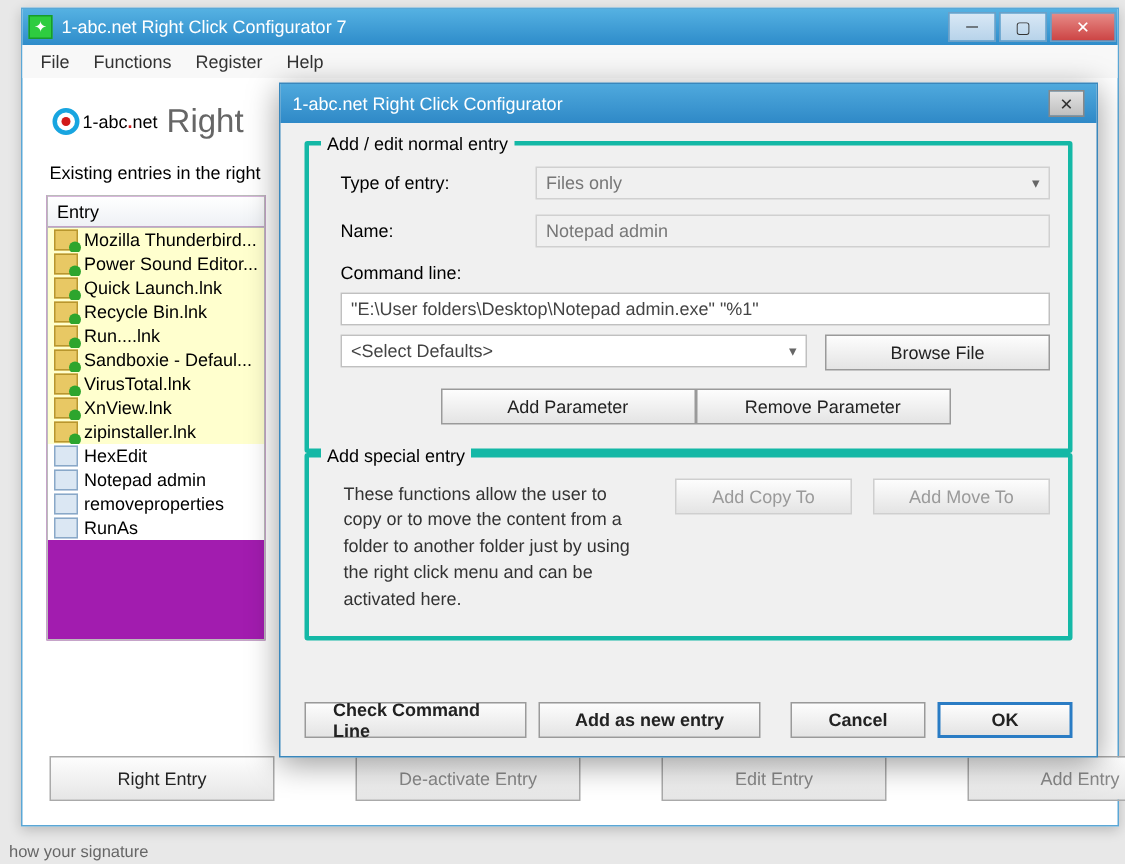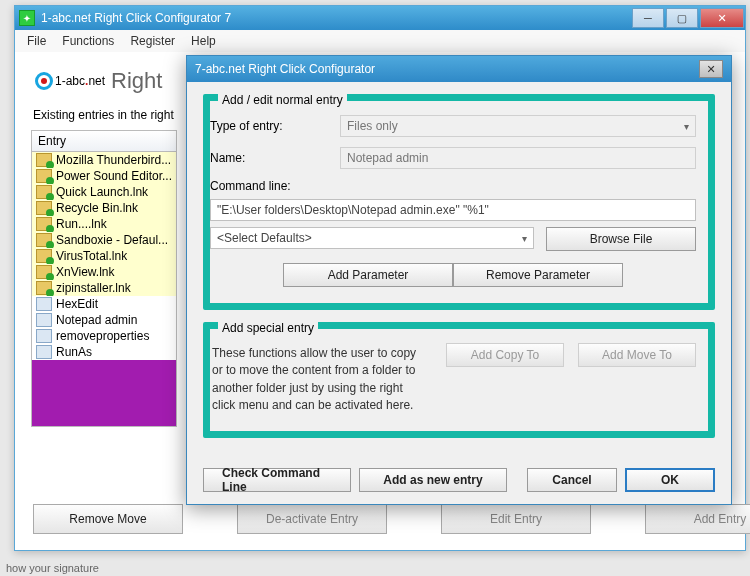--- a/index.html
+++ b/index.html
@@ -42,21 +42,21 @@
   .big-btn { width:150px; height:30px; background:linear-gradient(#fdfdfd,#e6e6e6); border:1px solid #aaa; display:flex;align-items:center;justify-content:center; color:#222;}
   .big-btn.dis { color:#888; }
 
   
   .dialog { position:absolute; left:186px; top:55px; width:546px; height:450px; background:#f0f0f0; border:1px solid #3a87bc; box-shadow:0 4px 20px rgba(0,0,0,.4); }
   .dlg-title { height:26px; background:linear-gradient(#4fa9dd,#2f89c7); color:#fff; display:flex; align-items:center; padding:0 8px;}
   .dlg-title span { flex:1; font-size:12px;}
   .dlg-close { width:24px;height:18px;background:linear-gradient(#e3e3e3,#bfbfbf);border:1px solid #888;display:flex;align-items:center;justify-content:center;font-size:11px;color:#333;}
 
   .dlg-body { padding: 12px 16px 10px 16px; }
-  .group { border:7px solid #14b8a6; border-radius:2px; padding:14px 12px 16px 0; margin-bottom:12px; position:relative;}
+  .group { border:3px solid #14b8a6; border-radius:2px; padding:14px 12px 16px 21px; position:relative;}
   .group-title { position:absolute; top:-8px; left:8px; background:#f0f0f0; padding:0 4px; }
   .form-row { display:flex; align-items:center; margin-bottom:10px; }
   .form-row label { width:130px; }
   .form-row .ctrl { flex:1; }
   .sel, .txt { width:100%; height:22px; border:1px solid #c0c0c0; background:#fff; padding:0 6px; color:#444; display:flex; align-items:center; justify-content:space-between;}
   .sel.dis, .txt.dis { background:#f0f0f0; color:#777; border-color:#d0d0d0; }
   .sel .chev { color:#666; font-size:10px;}
   .cmd-row { display:flex; gap:12px; margin-top:6px;}
   .cmd-row .sel { flex:1; }
   .btn { height:24px; padding:0 18px; background:linear-gradient(#fdfdfd,#e4e4e4); border:1px solid #9a9a9a; display:flex;align-items:center;justify-content:center; color:#222; }
@@ -162,30 +162,30 @@
             </div>
             <div class="row plain">
               <span class="icn link"></span>
               <span>RunAs</span>
             </div>
           </div>
       </div>
     </div>
   </div>
   <div class="bottom-btns">
-    <div class="big-btn">Remove Move</div>
+    <div class="big-btn">Right Entry</div>
     <div class="big-btn dis">De-activate Entry</div>
     <div class="big-btn dis">Edit Entry</div>
     <div class="big-btn dis">Add Entry</div>
   </div>
 </div>
 
 <div class="dialog">
   <div class="dlg-title">
-    <span>7-abc.net Right Click Configurator</span>
+    <span>1-abc.net Right Click Configurator</span>
     <div class="dlg-close">✕</div>
   </div>
   <div class="dlg-body">
     <div class="group">
       <div class="group-title">Add / edit normal entry</div>
       <div class="form-row">
         <label>Type of entry:</label>
         <div class="ctrl">
           <div class="sel dis">
             <span>Files only</span>

